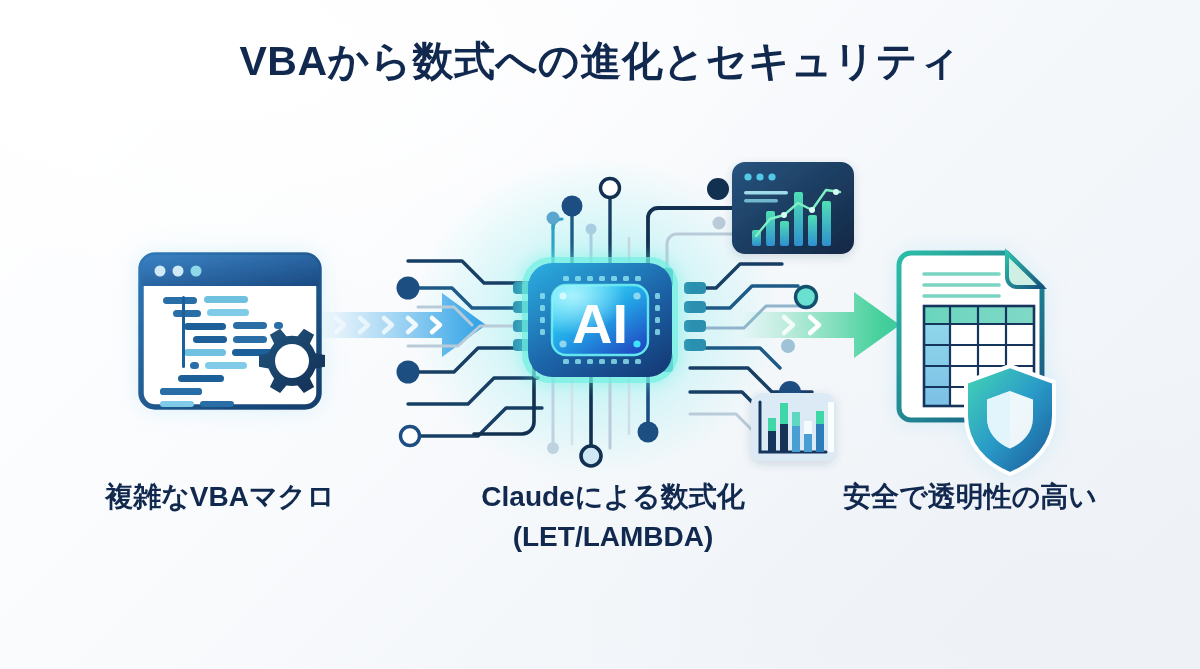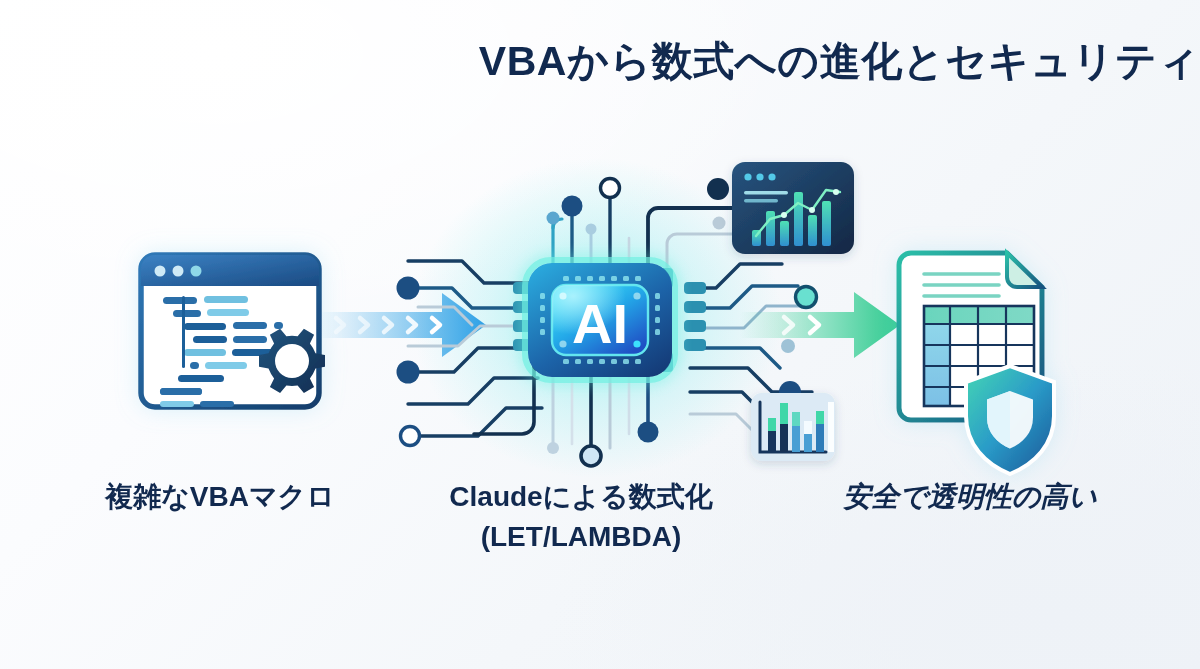--- a/index.html
+++ b/index.html
@@ -19,42 +19,42 @@
       radial-gradient(ellipse 70% 60% at 18% 8%, #ffffff 0%, rgba(255,255,255,0) 70%),
       radial-gradient(ellipse 60% 55% at 88% 92%, #eef2f7 0%, rgba(238,242,247,0) 70%),
       linear-gradient(135deg, #ffffff 0%, #fbfcfe 30%, #f4f7fa 62%, #eef2f7 100%);
   }
   
   .title {
     position: absolute;
     top: 34px;
     left: 0;
     width: 1200px;
-    text-align: right;
+    text-align: center;
     font-size: 41px;
     font-weight: 700;
     letter-spacing: 0.5px;
     color: #11294f;
     text-shadow: 0 1px 1px rgba(255,255,255,0.8);
     white-space: nowrap;
   }
   
   .caption {
     position: absolute;
     text-align: center;
     font-size: 28px;
     font-weight: 700;
     color: #11294f;
     line-height: 1.42;
     white-space: nowrap;
   }
   .caption .line2 { display: block; text-align: center; }
   #cap-left   { left:  60px; top: 477px; width: 320px; }
-  #cap-center { left: 416px; top: 477px; width: 330px; }
-  #cap-right  { left: 820px; top: 477px; width: 300px; font-style: italic; }
+  #cap-center { left: 448px; top: 477px; width: 330px; }
+  #cap-right  { left: 820px; top: 477px; width: 300px; }
 
   
   .stage {
     position: absolute;
     left: 0; top: 0;
     width: 1200px; height: 669px;
     pointer-events: none;
   }
 </style>
 </head>

